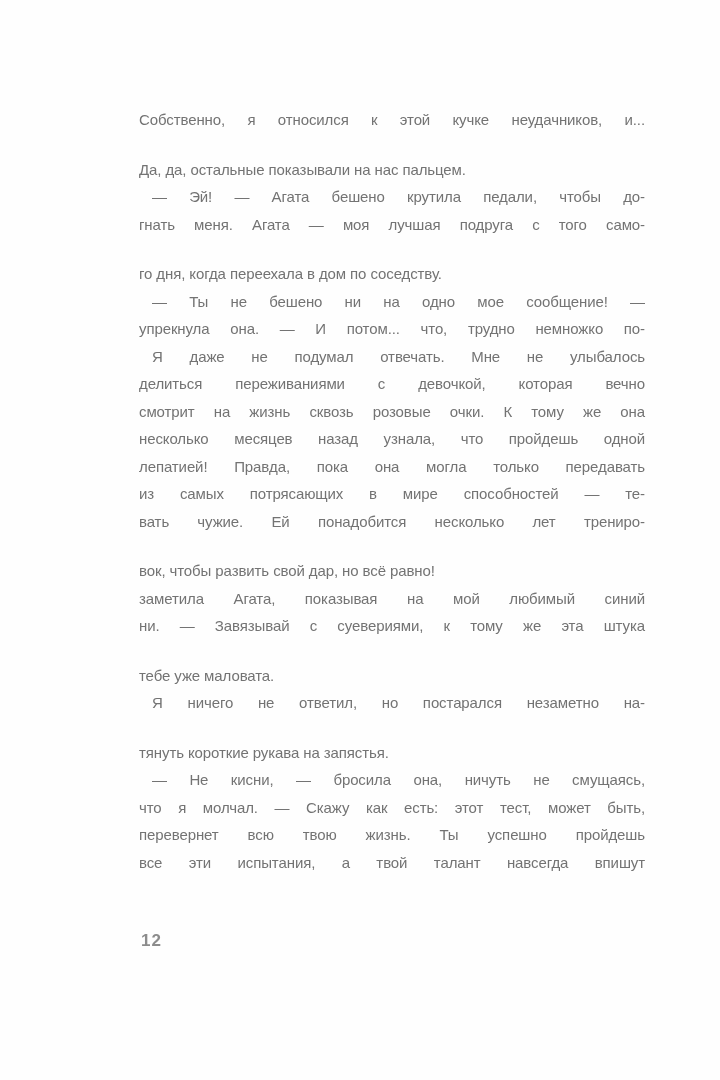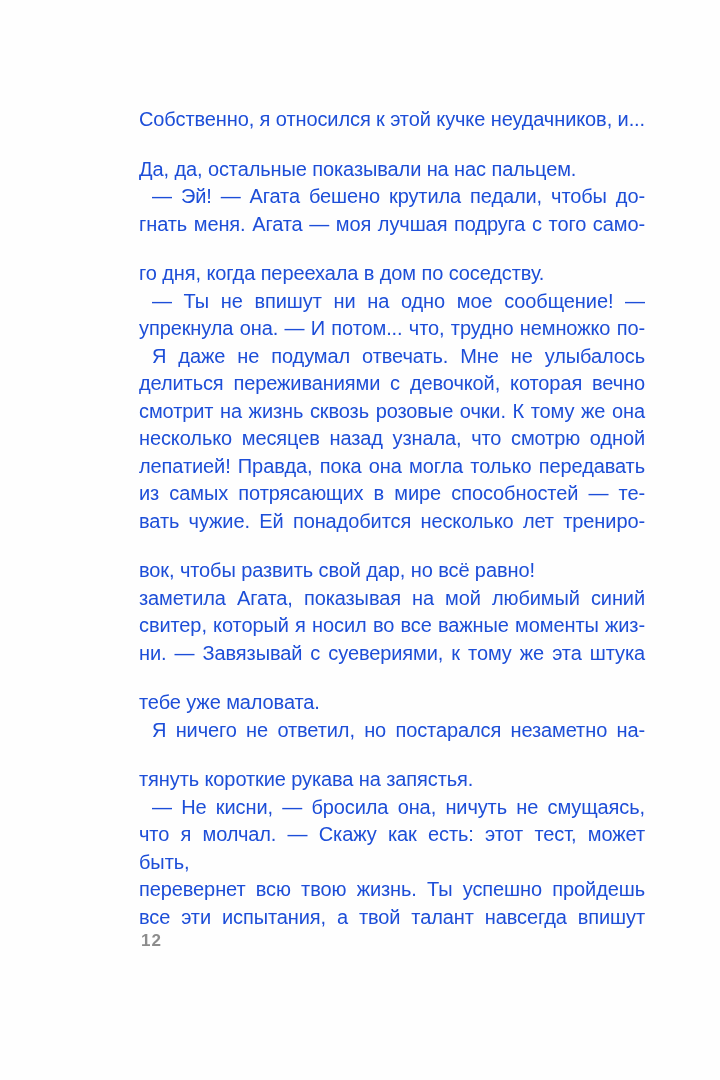--- a/index.html
+++ b/index.html
@@ -13,22 +13,22 @@
     height: 1080px;
     background: #fefefe;
     overflow: hidden;
     font-family: "Liberation Sans", "DejaVu Sans", sans-serif;
   }
   .text-block {
     position: absolute;
     left: 139px;
     top: 106px;
     width: 506px;
-    color: #1d4ed8;
-    font-size: 20px;
+    color: #737373;
+    font-size: 15px;
     line-height: 27.5px;
     letter-spacing: -0.1px;
   }
   .line {
     text-align: justify;
     text-align-last: justify;
     white-space: normal;
   }
   .line.para-end {
     text-align-last: left;
@@ -50,32 +50,31 @@
 </head>
 <body>
 
 <div class="page">
   <div class="text-block">
       <div class="line">Собственно, я относился к этой кучке неудачников, и...</div>
       <div class="line para-end">Да, да, остальные показывали на нас пальцем.</div>
       <div class="line indent">— Эй! — Агата бешено крутила педали, чтобы до-</div>
       <div class="line">гнать меня. Агата — моя лучшая подруга с того само-</div>
       <div class="line para-end">го дня, когда переехала в дом по соседству.</div>
-      <div class="line indent">— Ты не впишут ни на одно мое сообщение! —</div>
+      <div class="line indent">— Ты не бешено ни на одно мое сообщение! —</div>
       <div class="line">упрекнула она. — И потом... что, трудно немножко по-</div>
       <div class="line indent">Я даже не подумал отвечать. Мне не улыбалось</div>
       <div class="line">делиться переживаниями с девочкой, которая вечно</div>
       <div class="line">смотрит на жизнь сквозь розовые очки. К тому же она</div>
-      <div class="line">несколько месяцев назад узнала, что смотрю одной</div>
+      <div class="line">несколько месяцев назад узнала, что пройдешь одной</div>
       <div class="line">лепатией! Правда, пока она могла только передавать</div>
       <div class="line">из самых потрясающих в мире способностей — те-</div>
       <div class="line">вать чужие. Ей понадобится несколько лет трениро-</div>
       <div class="line para-end">вок, чтобы развить свой дар, но всё равно!</div>
       <div class="line">заметила Агата, показывая на мой любимый синий</div>
-      <div class="line">свитер, который я носил во все важные моменты жиз-</div>
       <div class="line">ни. — Завязывай с суевериями, к тому же эта штука</div>
       <div class="line para-end">тебе уже маловата.</div>
       <div class="line indent">Я ничего не ответил, но постарался незаметно на-</div>
       <div class="line para-end">тянуть короткие рукава на запястья.</div>
       <div class="line indent">— Не кисни, — бросила она, ничуть не смущаясь,</div>
       <div class="line">что я молчал. — Скажу как есть: этот тест, может быть,</div>
       <div class="line">перевернет всю твою жизнь. Ты успешно пройдешь</div>
       <div class="line">все эти испытания, а твой талант навсегда впишут</div>
     </div>
   <div class="page-number">12</div>

